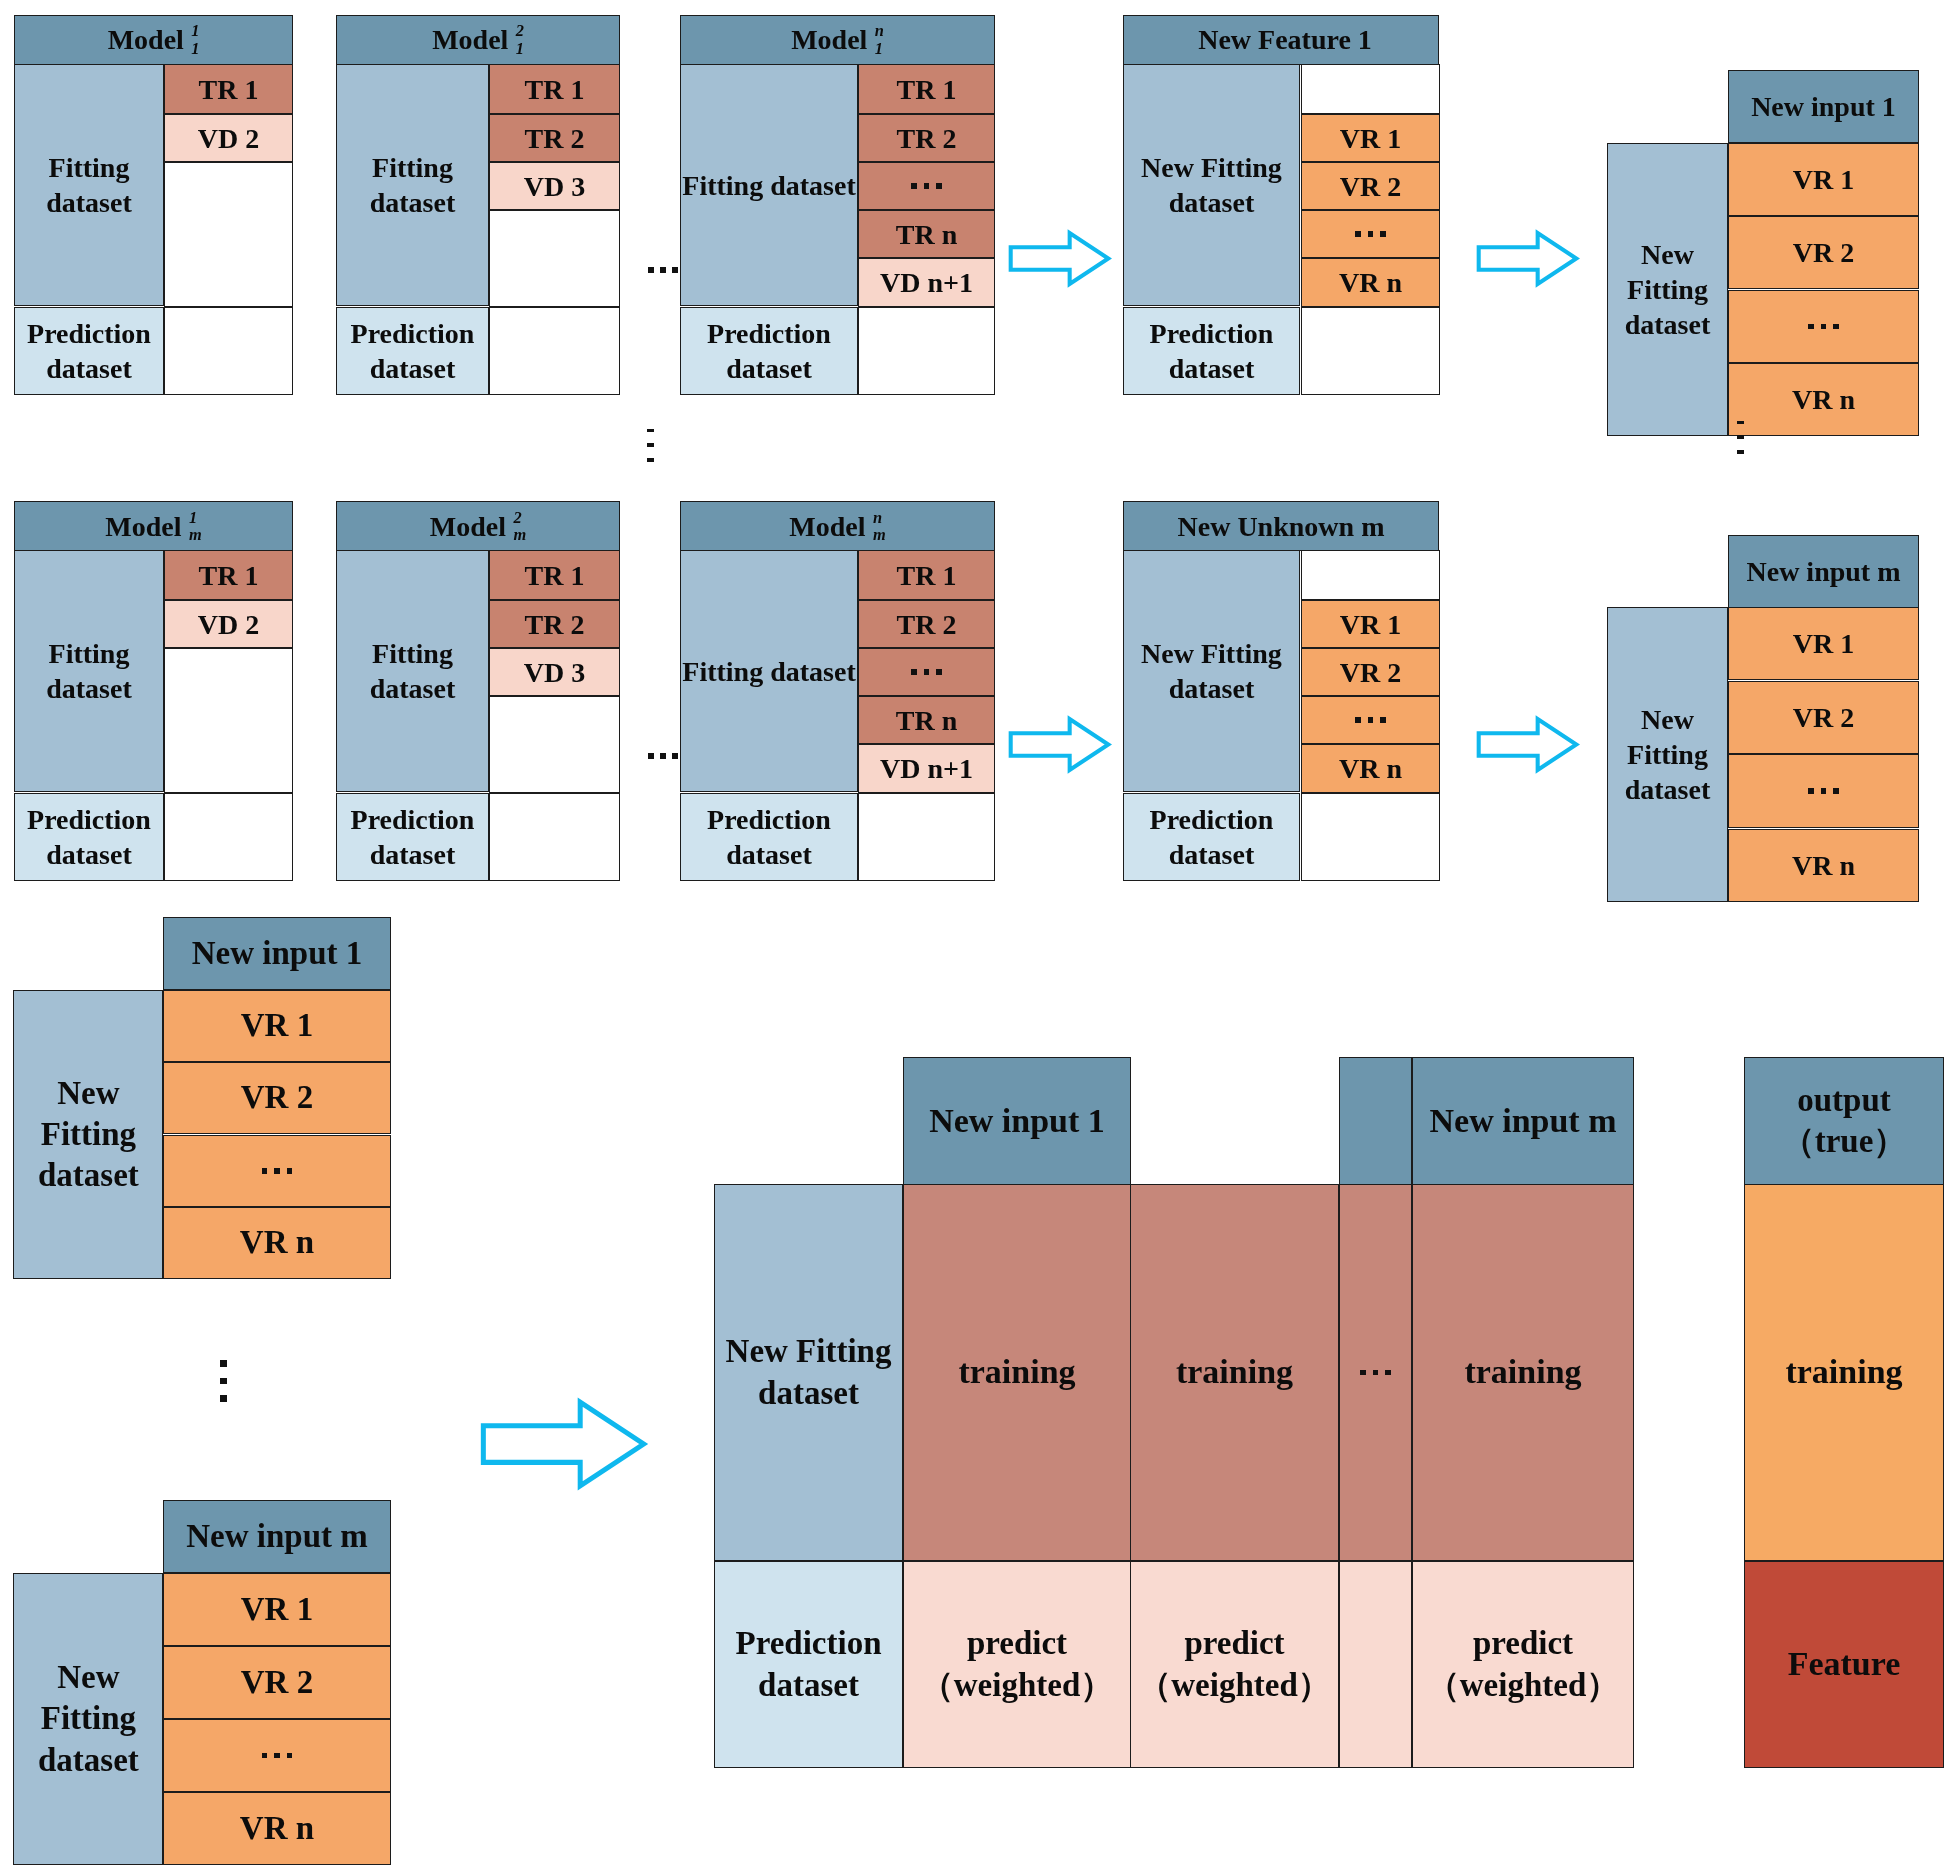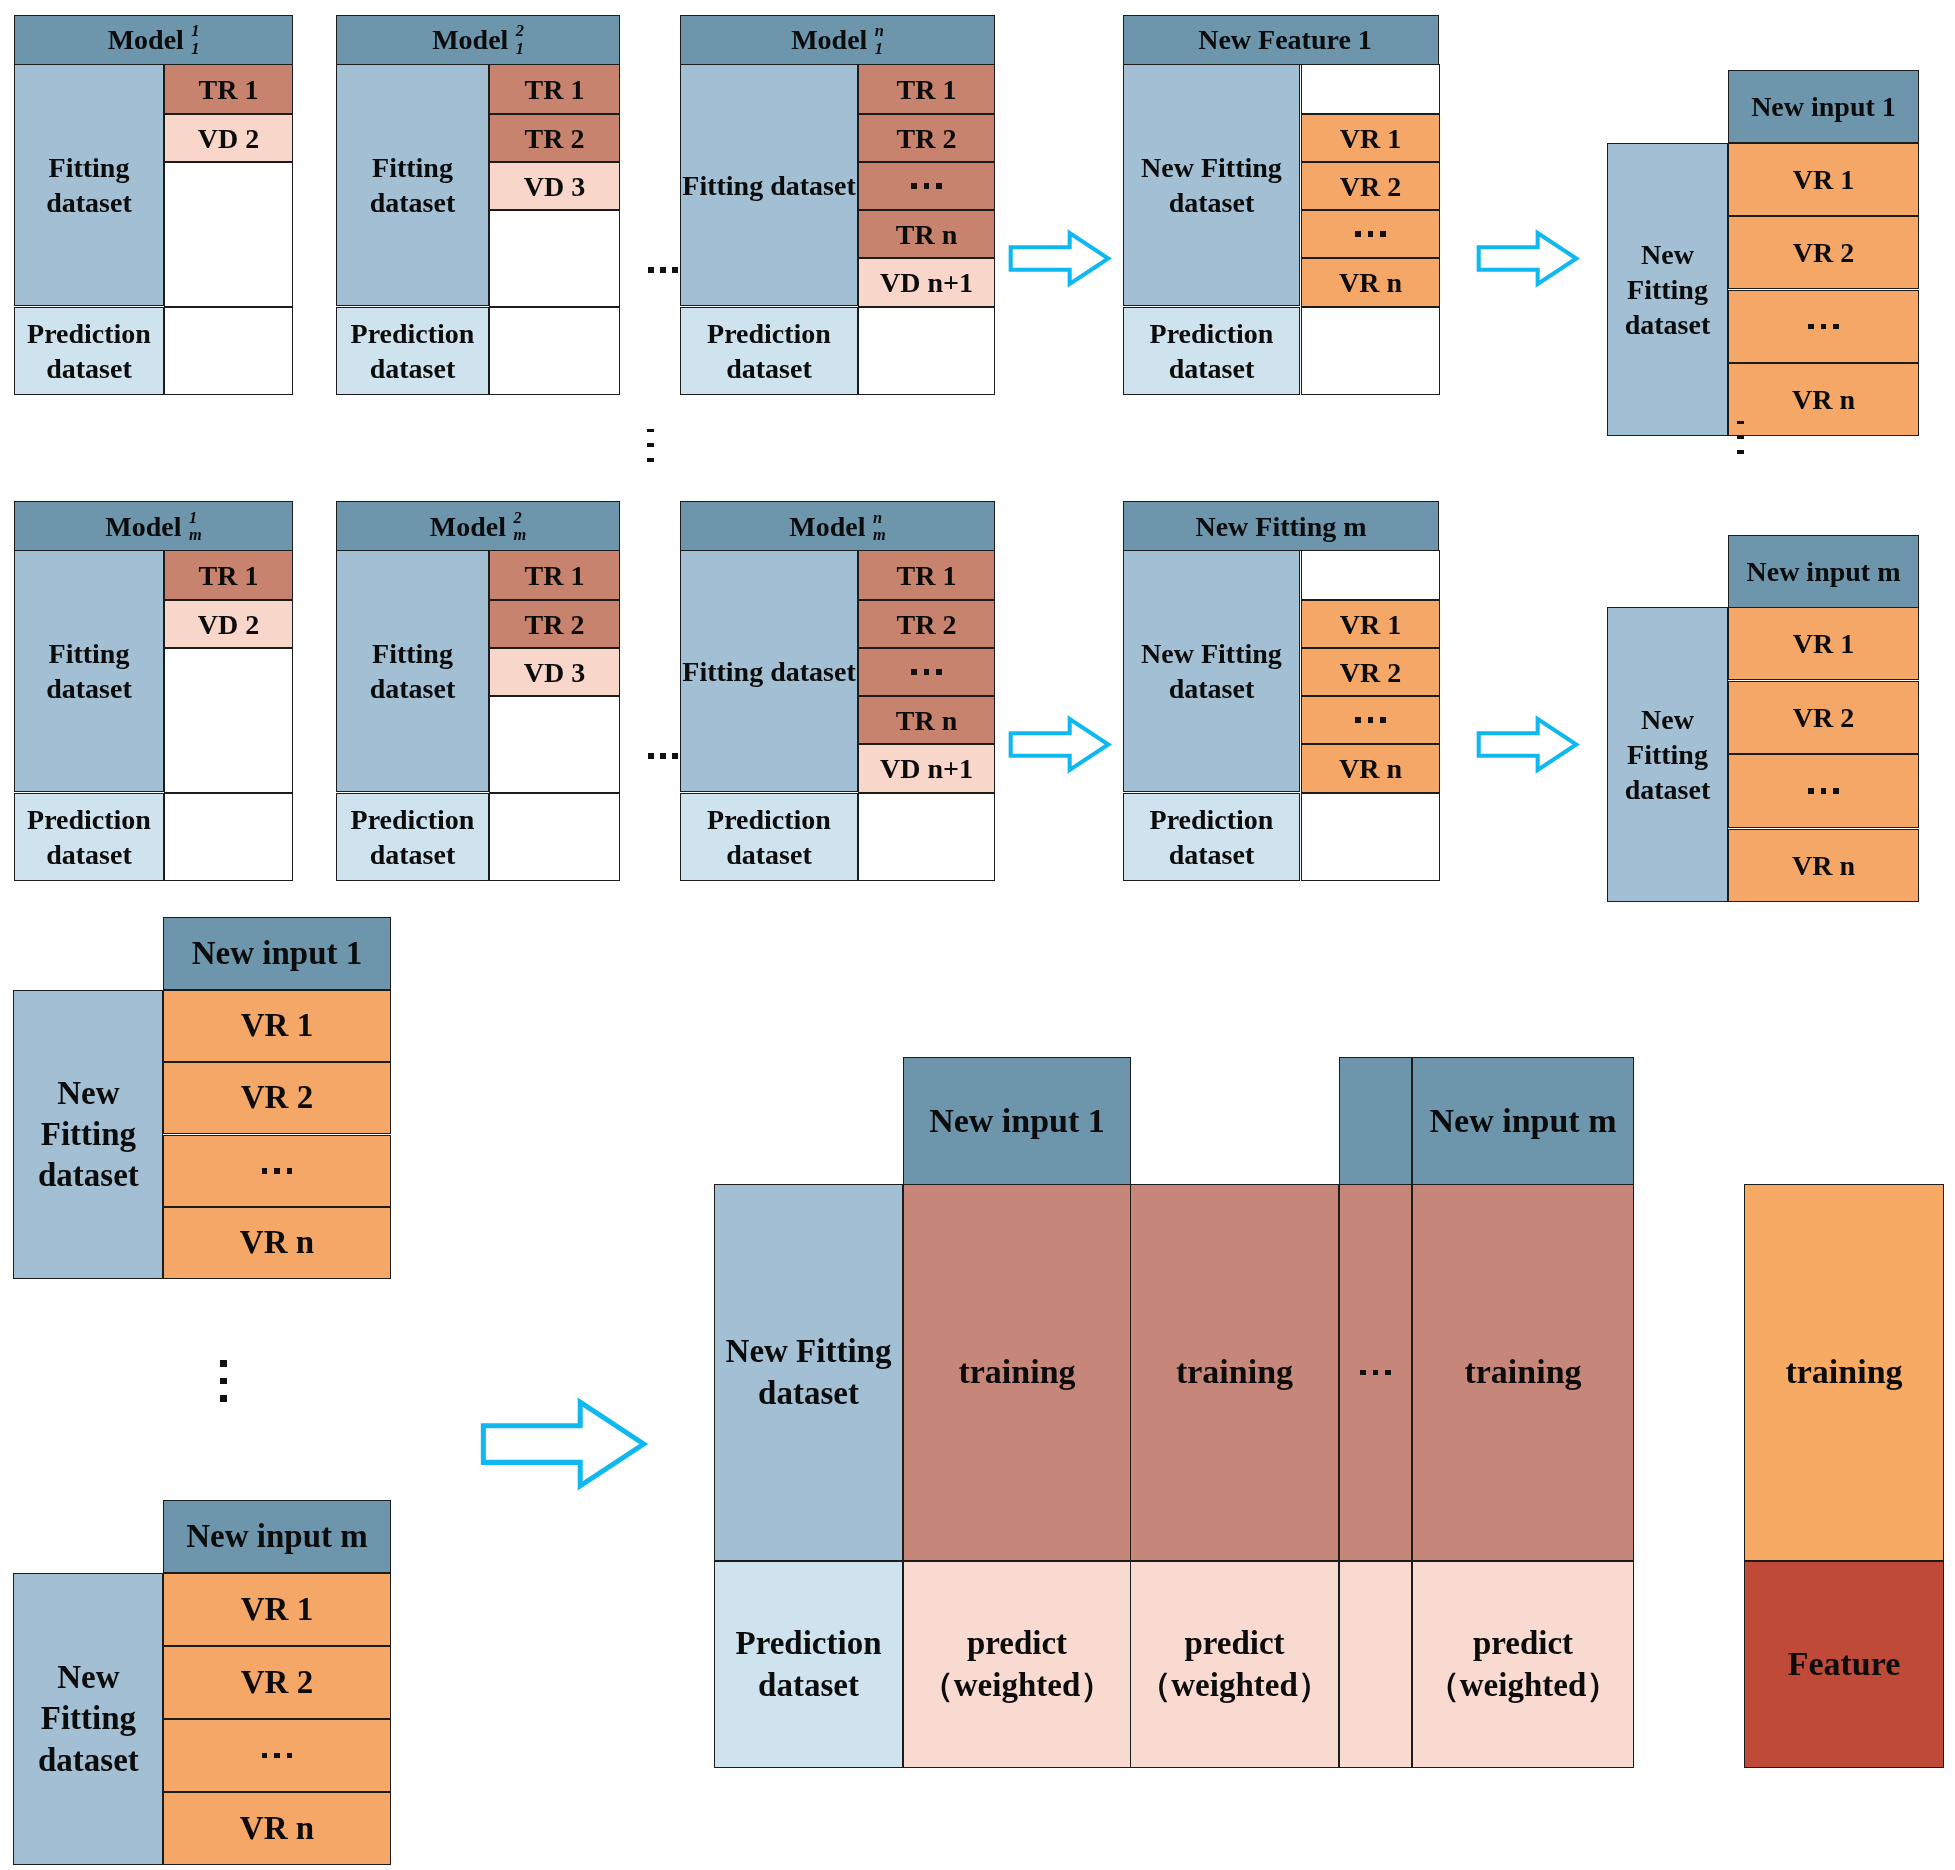--- a/index.html
+++ b/index.html
@@ -280,21 +280,21 @@
   <div class="b prd f46" style="left:680px;top:793px;width:178px;height:88px;">
       <span>Prediction dataset</span>
     </div>
   <div class="b wht" style="left:858px;top:793px;width:137px;height:88px;"></div>
 
   <svg class="arrow" style="left:1005px;top:714px;" width="109" height="61" viewBox="0 0 100 60">
       <polygon points="2,19 60,19 60,5 98,30 60,55 60,41 2,41" fill="#ffffff" stroke="#0fb8ee" stroke-width="4"></polygon>
     </svg>
 
   <div class="b hdr f46" style="left:1123px;top:501px;width:316px;height:50px;">
-      <span>New Fitting m</span>
+      <span>New Unknown m</span>
     </div>
   <div class="b fit f46" style="left:1123px;top:550px;width:177px;height:242px;">
       <span>New Fitting dataset</span>
     </div>
   <div class="b wht" style="left:1301px;top:550px;width:139px;height:50px;"></div>
   <div class="b vr f46" style="left:1301px;top:600px;width:139px;height:48px;">
       <span>VR 1</span>
     </div>
   <div class="b vr f46" style="left:1301px;top:648px;width:139px;height:48px;">
       <span>VR 2</span>
@@ -435,20 +435,24 @@
   <div class="b pwt f54" style="left:1130px;top:1561px;width:209px;height:207px;">
       <span>predict</span>
       <span>（weighted）</span>
     </div>
   <div class="b pwt" style="left:1339px;top:1561px;width:73px;height:207px;"></div>
   <div class="b pwt f54" style="left:1412px;top:1561px;width:222px;height:207px;">
       <span>predict</span>
       <span>（weighted）</span>
     </div>
 
+  <div class="b hdr f54" style="left:1744px;top:1057px;width:200px;height:128px;">
+      <span>output</span>
+      <span>（true）</span>
+    </div>
   <div class="b otr f56" style="left:1744px;top:1184px;width:200px;height:377px;">
       <span>training</span>
     </div>
   <div class="b unk f56" style="left:1744px;top:1561px;width:200px;height:207px;">
       <span>Feature</span>
     </div>
 
 </div>
 
 

